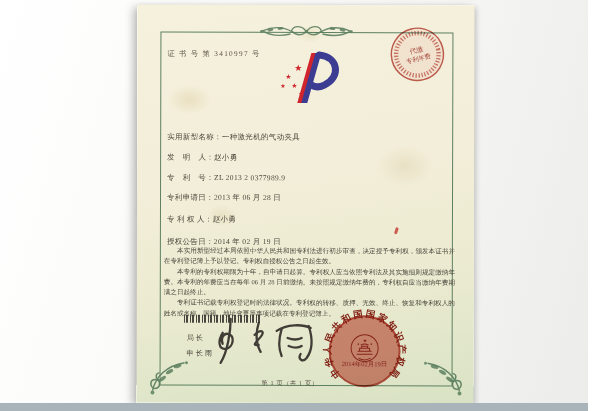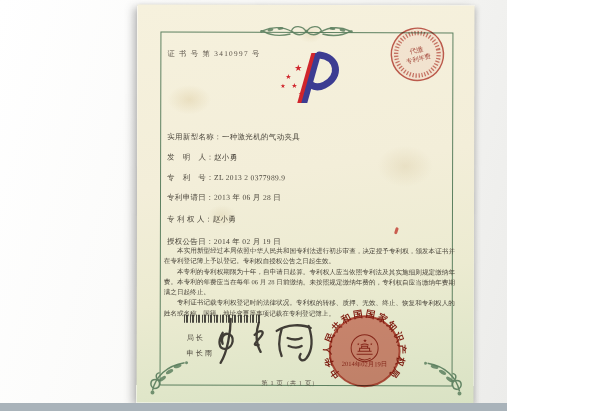--- a/index.html
+++ b/index.html
@@ -1,17 +1,17 @@
 <!DOCTYPE html>
 <html><head>
 <meta charset="utf-8">
 <style>
   html,body{margin:0;padding:0;background:#fff;}
   .photo{
-    position:relative;width:507px;height:411px;overflow:hidden;
+    position:relative;width:588px;height:411px;overflow:hidden;
     background:linear-gradient(105deg,#ffffff 0%,#f8f8f6 55%,#ececea 100%);
     font-family:"Liberation Serif","DejaVu Serif",serif;
   }
   .photo-bottom-strip{position:absolute;left:0;right:0;bottom:0;height:8px;background:#a9b3ba;}
   .paper{
     position:absolute;left:137px;top:5px;width:337px;height:398px;
     background:linear-gradient(172deg,#f6f1dd 0%,#f3eed9 42%,#ecebd1 68%,#e0e6c9 88%,#d9e2c4 100%);
     box-shadow:-4px 3px 8px rgba(60,60,60,.35),2px 2px 5px rgba(90,90,90,.25);
     transform:rotate(.15deg);
   }

